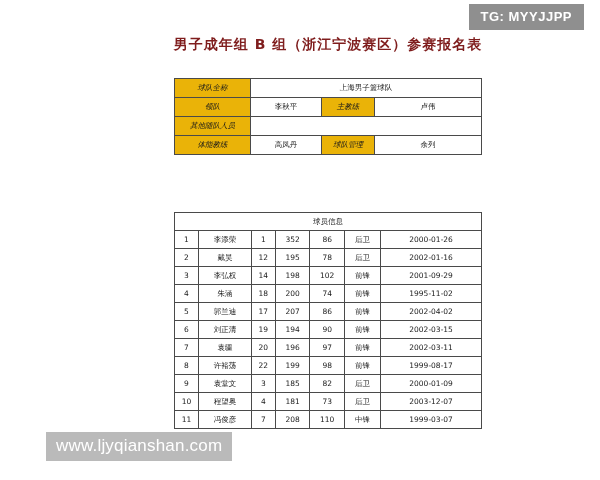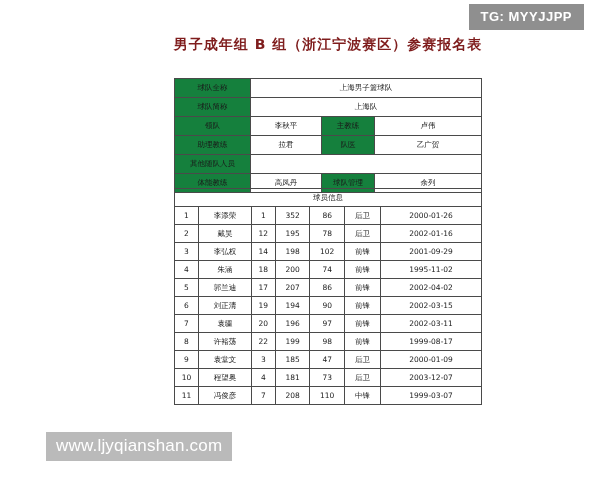--- a/index.html
+++ b/index.html
@@ -63,27 +63,28 @@
   .tbl-head {
     position: absolute;
     left: 146px;
     top: 78px;
     width: 308px;
   }
   .tbl-head td {
     height: 18px;
   }
   .lbl {
-    background: #15803d;
+    background: #eab308;
     color: #1a1a1a;
+    font-style: italic;
   }
   .tbl-players {
     position: absolute;
     left: 146px;
-    top: 188px;
+    top: 212px;
     width: 308px;
     padding-left: 9px;
   }
   .tbl-players td {
     height: 17px;
   }
   .section-title {
     font-weight: normal;
   }
   .watermark {
@@ -108,34 +109,24 @@
 
   <div class="doc-title">男子成年组 B 组（浙江宁波赛区）参赛报名表</div>
 
   <table class="tbl-head">
     <tbody>
       <tr>
         <td class="lbl" style="width:75px">球队全称</td>
         <td colspan="4">上海男子篮球队</td>
       </tr>
       <tr>
-        <td class="lbl">球队简称</td>
-        <td colspan="4">上海队</td>
-      </tr>
-      <tr>
         <td class="lbl">领队</td>
         <td style="width:70px">李秋平</td>
         <td class="lbl" style="width:52px">主教练</td>
         <td colspan="2">卢伟</td>
-      </tr>
-      <tr>
-        <td class="lbl">助理教练</td>
-        <td>拉君</td>
-        <td class="lbl">队医</td>
-        <td colspan="2">乙广贺</td>
       </tr>
       <tr>
         <td class="lbl">其他随队人员</td>
         <td colspan="4"></td>
       </tr>
       <tr>
         <td class="lbl">体能教练</td>
         <td>高凤丹</td>
         <td class="lbl">球队管理</td>
         <td colspan="2">余列</td>
@@ -219,21 +210,21 @@
         <td>199</td>
         <td>98</td>
         <td>前锋</td>
         <td>1999-08-17</td>
       </tr>
       <tr>
         <td>9</td>
         <td>袁堂文</td>
         <td>3</td>
         <td>185</td>
-        <td>47</td>
+        <td>82</td>
         <td>后卫</td>
         <td>2000-01-09</td>
       </tr>
       <tr>
         <td>10</td>
         <td>程望奥</td>
         <td>4</td>
         <td>181</td>
         <td>73</td>
         <td>后卫</td>

